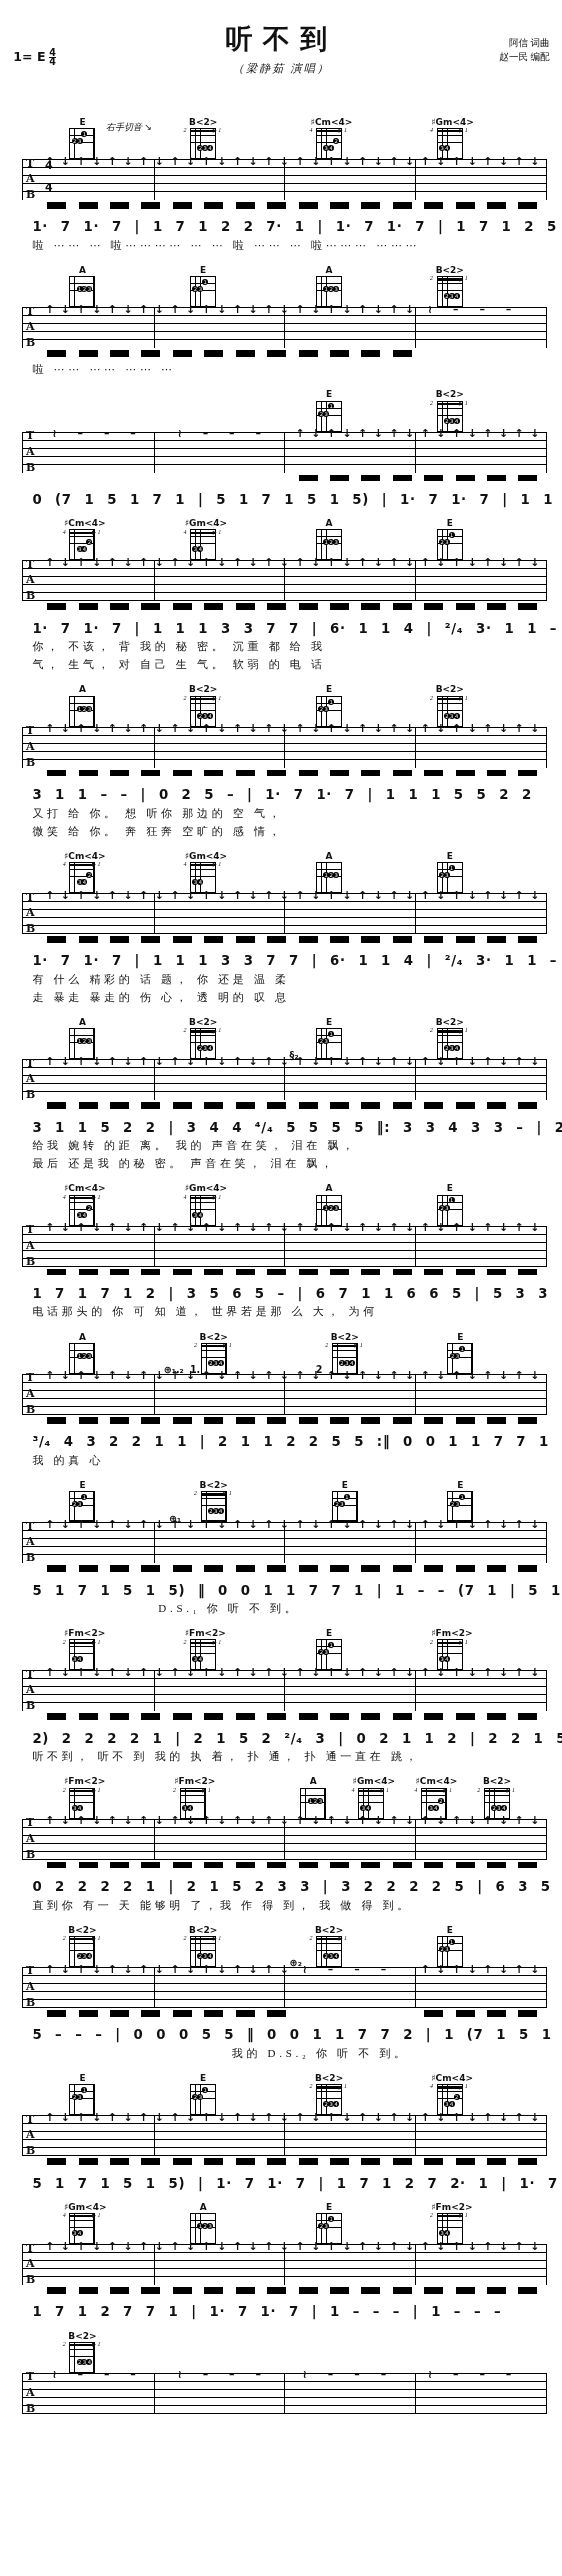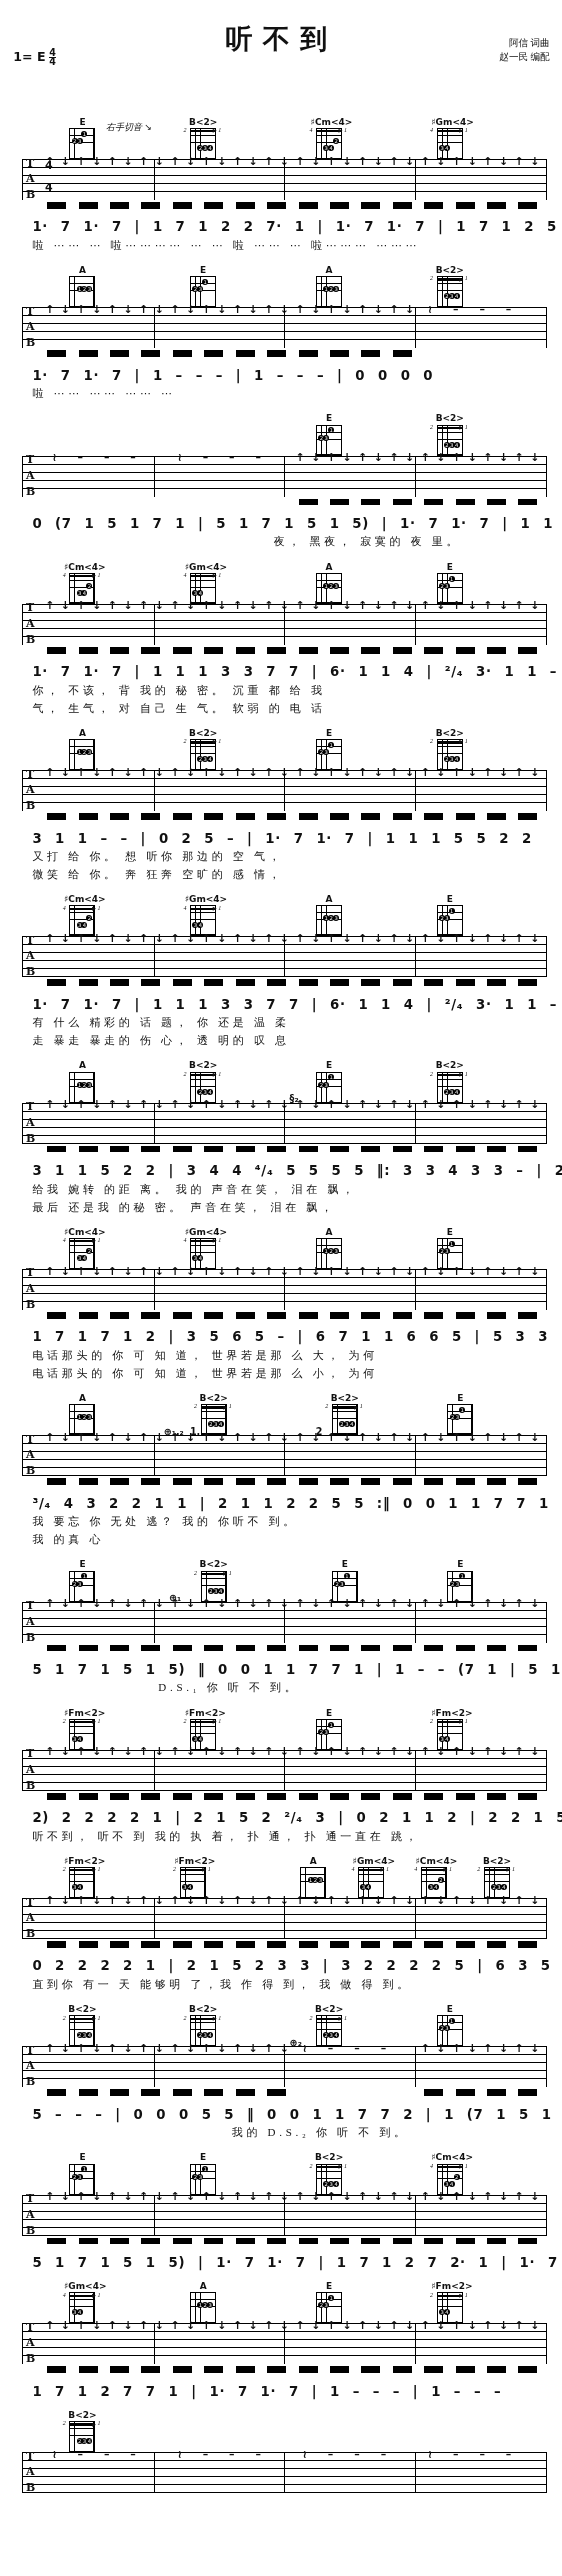--- a/index.html
+++ b/index.html
@@ -60,20 +60,21 @@
 </style>
 </head>
 <body>
 
 <div id="sheet">
   <div class="hdr">
     <div class="keysig">
       <span>1= E</span><span class="meter"><span class="mt">4</span><span>4</span></span>
     </div>
     <div class="title">听不到</div>
+    <div class="subtitle">（梁静茹 演唱）</div>
     <div class="credits">
       <div>阿信 词曲</div>
       <div>赵一民 编配</div>
     </div>
   </div>
 
   <div id="systems">
   <div class="system">
     <div class="chordzone">
           <div class="chord" style="left: 8%;">
@@ -311,21 +312,20 @@
             </div>
             <div class="bcell">
               <div class="blk"></div>
               <div class="blk"></div>
               <div class="blk"></div>
               <div class="blk"></div>
             </div>
             <div class="bcell"></div>
           </div>
     </div>
-    <div class="notesrow">1· 7 1· 7 | 1 – – – | 1 – – – | 0 0 0 0</div>
   <div class="lyricline">啦 ⋯⋯ ⋯⋯  ⋯⋯    ⋯</div>
       </div>
 
   <div class="system">
     <div class="chordzone">
           <div class="chord" style="left: 55%;">
             <div class="cname">E</div>
             <div class="cgrid">
               <div class="dot" style="left: 2.3px; top: 10px;">2</div>
               <div class="dot" style="left: 7.2px; top: 10px;">3</div>
@@ -402,21 +402,20 @@
             </div>
             <div class="bcell">
               <div class="blk"></div>
               <div class="blk"></div>
               <div class="blk"></div>
               <div class="blk"></div>
             </div>
           </div>
     </div>
     <div class="notesrow">0 (7 1 5 1 7 1 | 5 1 7 1 5 1 5) | 1· 7 1· 7 | 1 1 1 5 5 2 2</div>
-  <div class="lyricline" style="padding-left: 46%;">夜， 黑夜， 寂寞的 夜 里。</div>
       </div>
 
   <div class="system">
     <div class="chordzone">
           <div class="chord" style="left: 8%;">
             <div class="cname">♯Cm&lt;4&gt;</div>
             <div class="cgrid">
               <div class="barre">
                 <div class="bl">4</div>
                 <div class="br">1</div>
@@ -1040,21 +1039,20 @@
             <div class="bcell">
               <div class="blk"></div>
               <div class="blk"></div>
               <div class="blk"></div>
               <div class="blk"></div>
             </div>
           </div>
     </div>
     <div class="notesrow">1 7 1 7 1 2 | 3 5 6 5 – | 6 7 1 1 6 6 5 | 5 3 3 1 1 3 3</div>
   <div class="lyricline">电话那头的 你 可 知 道， 世界若是那 么 大， 为何</div>
-        <div class="lyricline">电话那头的 你 可 知 道， 世界若是那 么 小， 为何</div>
       </div>
 
   <div class="system">
     <div class="chordzone">
           <div class="chord" style="left: 8%;">
             <div class="cname">A</div>
             <div class="cgrid">
               <div class="dot" style="left: 7.2px; top: 10px;">1</div>
               <div class="dot" style="left: 12px; top: 10px;">2</div>
               <div class="dot" style="left: 17px; top: 10px;">3</div>
@@ -1170,21 +1168,20 @@
             </div>
             <div class="bcell">
               <div class="blk"></div>
               <div class="blk"></div>
               <div class="blk"></div>
               <div class="blk"></div>
             </div>
           </div>
     </div>
     <div class="notesrow">³/₄ 4 3 2 2 1 1 | 2 1 1 2 2 5 5 :‖ 0 0 1 1 7 7 1 | 1 (7 1 5 1 7 1</div>
-  <div class="lyricline">我 要忘 你  无处 逃？ 我的    你听不  到。</div>
         <div class="lyricline">我 的真 心</div>
       </div>
 
   <div class="system">
     <div class="chordzone">
           <div class="chord" style="left: 8%;">
             <div class="cname">E</div>
             <div class="cgrid">
               <div class="dot" style="left: 2.3px; top: 10px;">2</div>
               <div class="dot" style="left: 7.2px; top: 10px;">3</div>

